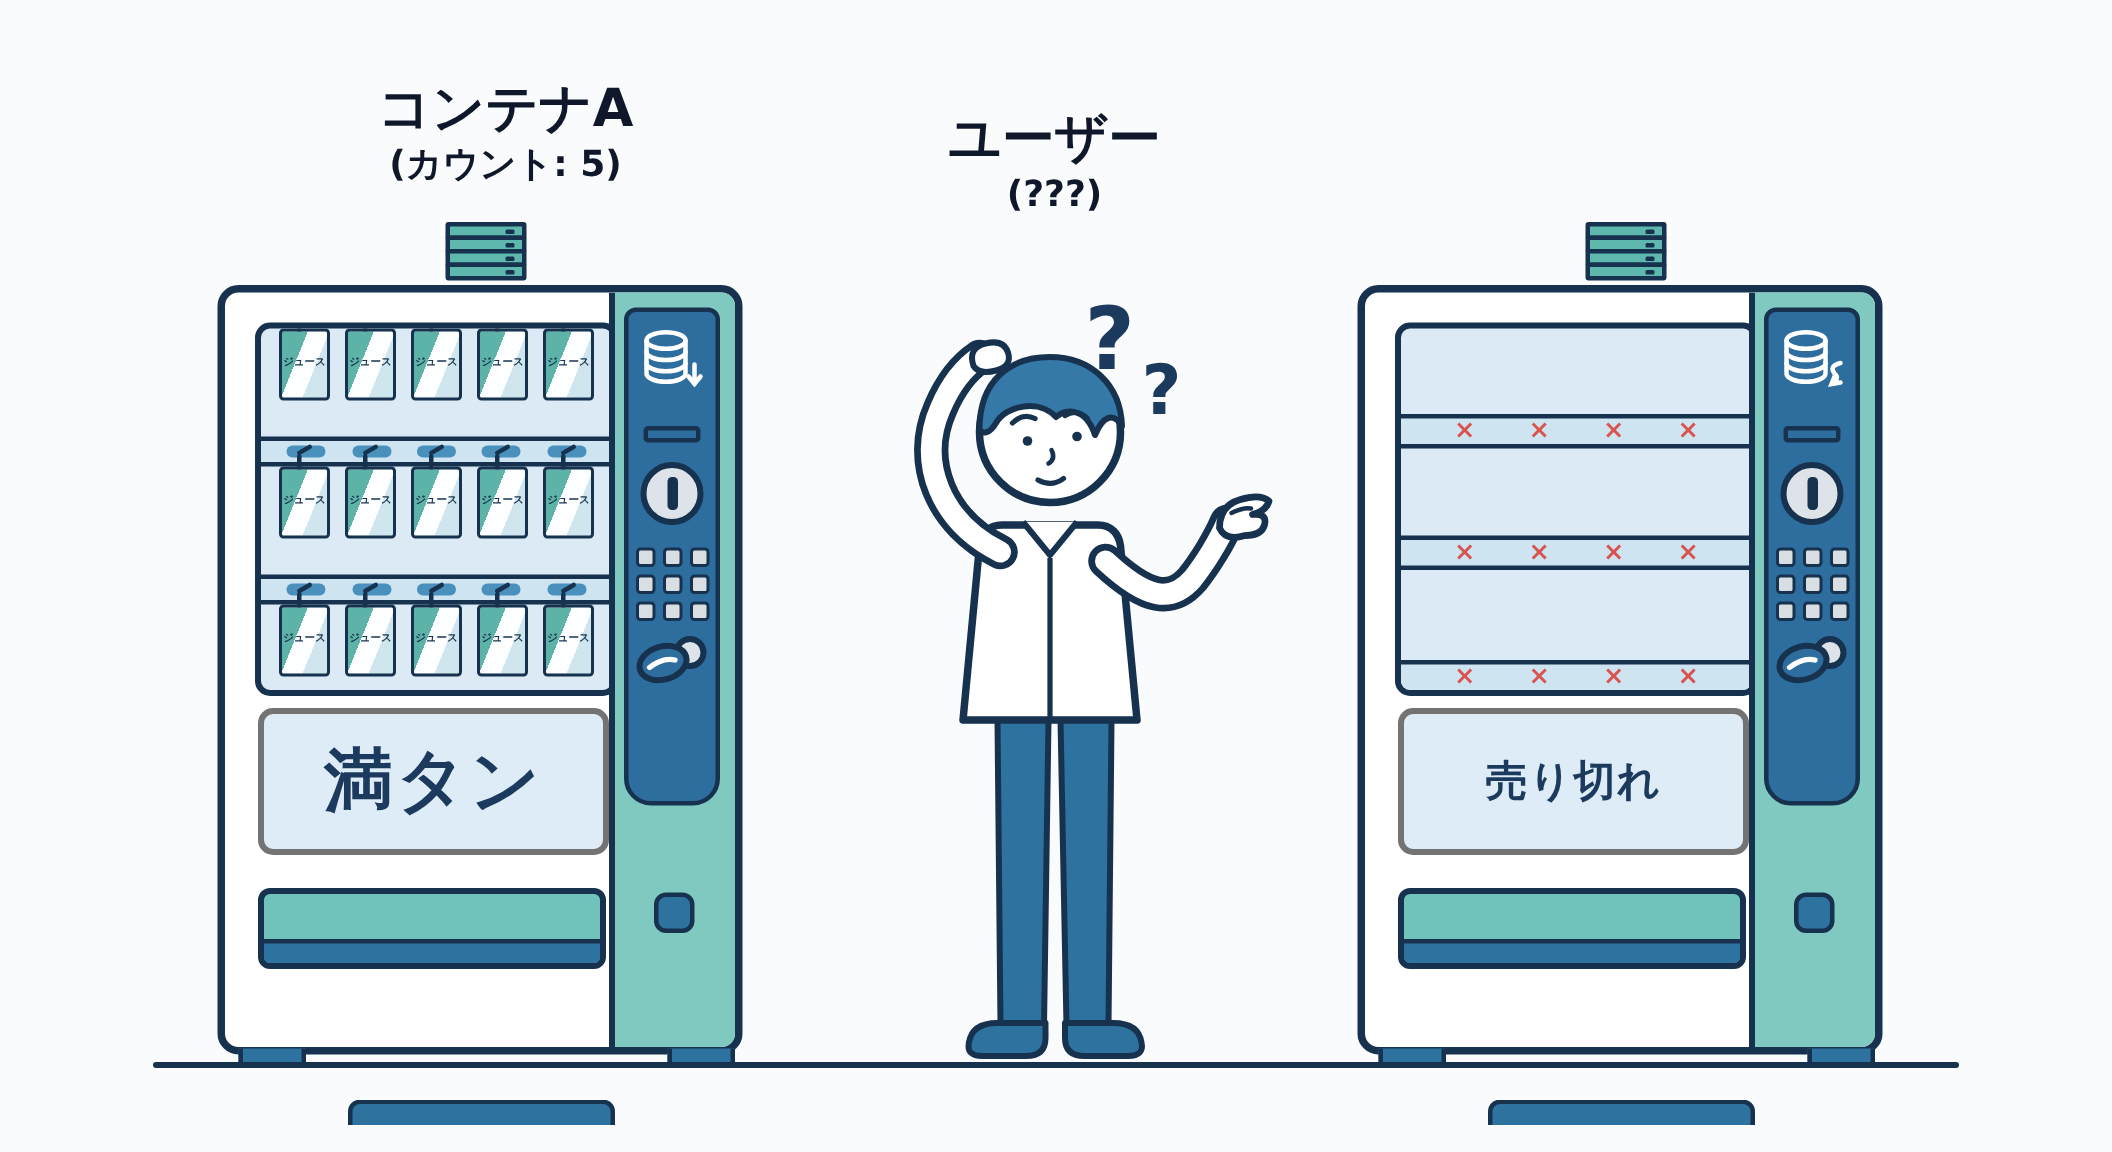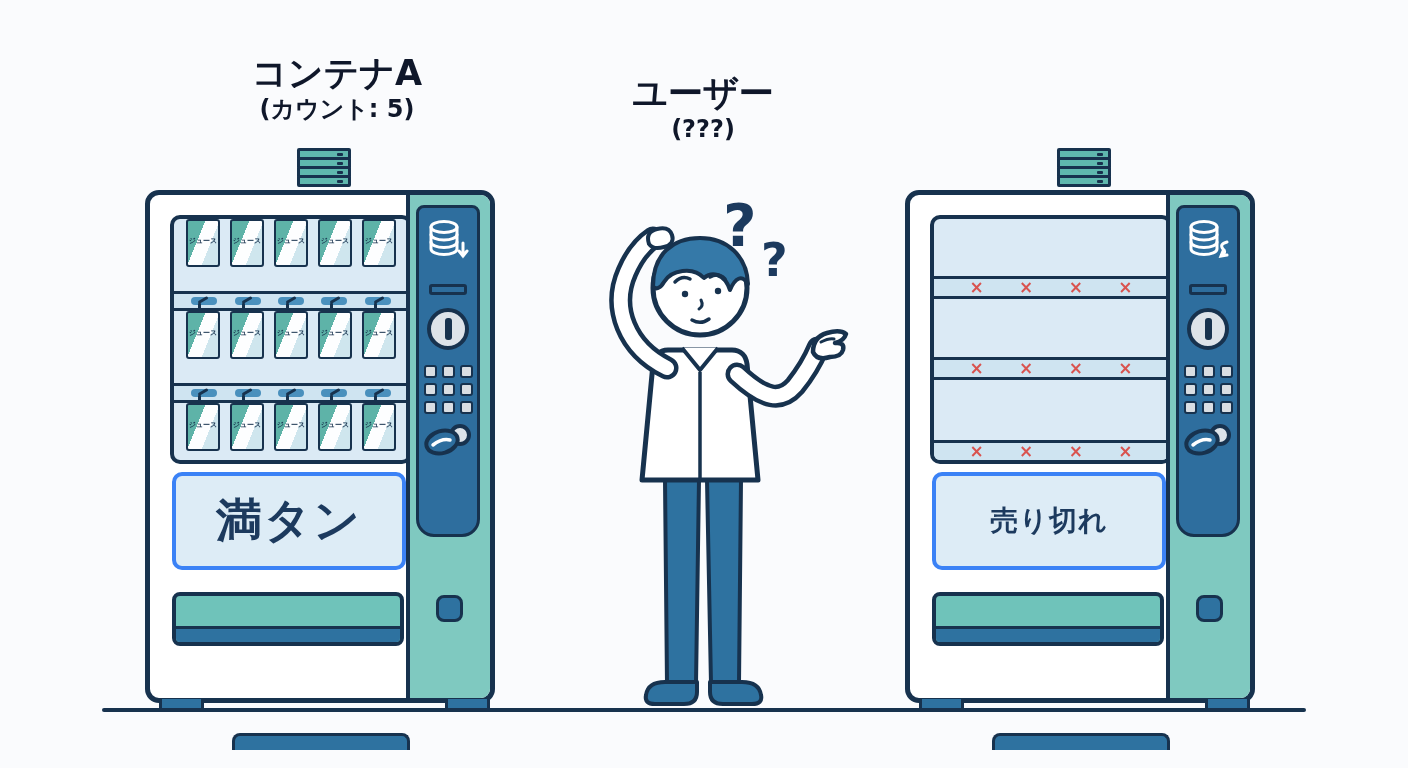--- a/index.html
+++ b/index.html
@@ -26,21 +26,21 @@
   .shelf-area{flex:1;display:flex;align-items:flex-end;justify-content:space-evenly;padding:0 2px;}
   .shelf-strip{flex:0 0 20px;background:#cfe4f1;border-top:3px solid #17324e;border-bottom:3px solid #17324e;display:flex;align-items:center;justify-content:space-evenly;box-sizing:border-box;}
   .shelf-row:last-child .shelf-strip{border-bottom:none;flex-basis:17px;}
   .pill{width:26px;height:8px;border-radius:4px;background:#4a90bd;}
   .xmark{color:#d9534f;font-weight:bold;font-size:17px;line-height:1;}
   .juice{position:relative;width:34px;height:48px;border:2px solid #17324e;border-radius:3px;
     background:linear-gradient(112deg,#5eb3a8 36%,#fdfeff 36% 66%,#cfe6ee 66%);box-sizing:border-box;}
   .juice-label{position:absolute;left:0;right:0;top:45%;transform:translateY(-50%);text-align:center;font-size:7px;font-weight:bold;color:#17324e;white-space:nowrap;}
   .juice::before{content:"";position:absolute;left:10px;top:-10px;width:3px;height:10px;background:#17324e;border-radius:1px;}
   .juice::after{content:"";position:absolute;left:11px;top:-12px;width:11px;height:3px;background:#17324e;border-radius:2px;transform:rotate(-30deg);transform-origin:left bottom;}
-  .sign{position:absolute;left:22px;top:277px;width:234px;height:98px;background:#ddecf6;border:4px solid #3b82f6;border-radius:10px;display:flex;align-items:center;justify-content:center;font-weight:bold;color:#1c3a5e;font-size:46px;letter-spacing:2px;box-sizing:border-box;}
+  .sign{position:absolute;left:22px;top:277px;width:234px;height:98px;background:#ddecf6;border:4px solid #737373;border-radius:10px;display:flex;align-items:center;justify-content:center;font-weight:bold;color:#1c3a5e;font-size:46px;letter-spacing:2px;box-sizing:border-box;}
   #machine-b .sign{font-size:28px;letter-spacing:1px;}
   .tray{position:absolute;left:22px;top:397px;width:232px;height:54px;background:#6fc3ba;border:4px solid #17324e;border-radius:8px;box-sizing:border-box;overflow:hidden;}
   .tray-strip{position:absolute;left:0;right:0;bottom:0;height:13px;background:#2e72a0;border-top:3px solid #17324e;}
   .step{position:absolute;left:82px;top:538px;width:178px;height:17px;background:#2e72a0;border:3px solid #17324e;border-bottom:none;border-radius:8px 8px 0 0;box-sizing:border-box;}
   .foot{position:absolute;top:551px;height:13px;background:#2e72a0;border:3px solid #17324e;border-top:none;box-sizing:border-box;}
   .foot.l{left:14px;width:45px;}
   .foot.r{left:300px;width:45px;}
   .side{position:absolute;right:0;top:0;bottom:0;width:84px;background:#7fc9c0;border-left:4px solid #17324e;border-radius:0 9px 9px 0;box-sizing:border-box;}
   .panel{position:absolute;left:6px;top:10px;width:64px;height:332px;background:#2e6e9e;border:3px solid #17324e;border-radius:8px 8px 18px 18px;box-sizing:border-box;display:flex;flex-direction:column;align-items:center;overflow:hidden;}
   .db-icon{margin-top:10px;}

